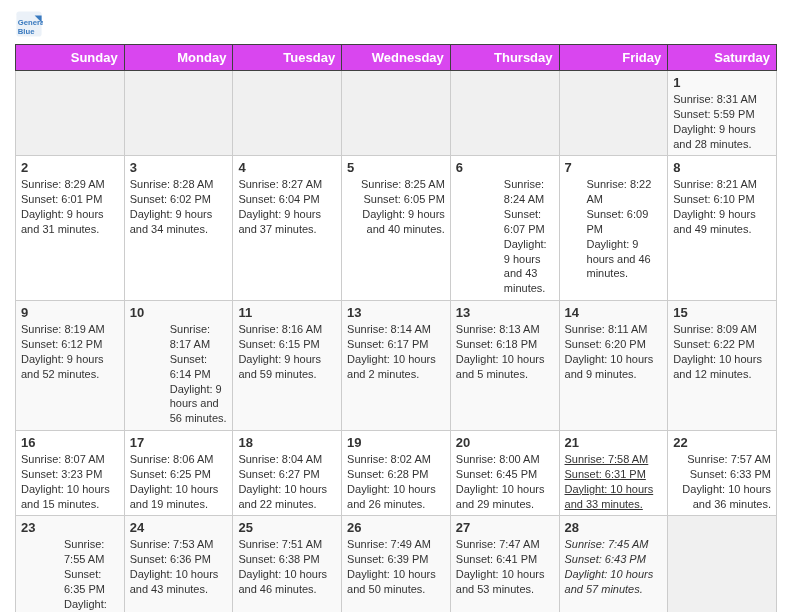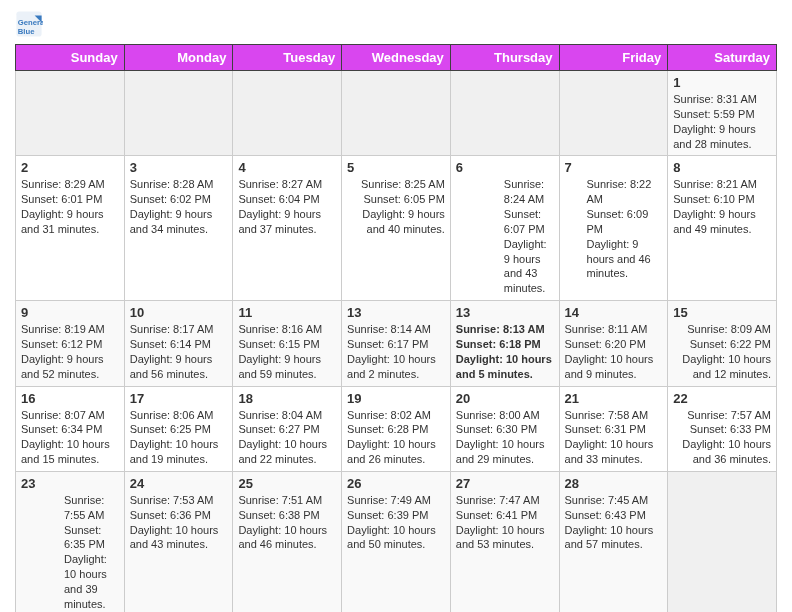--- a/index.html
+++ b/index.html
@@ -120,60 +120,60 @@
         </tr>
         <tr>
           <td>
             <span class="day-num">9</span>
             <div class="day-info" style="white-space: pre-line;">Sunrise: 8:19 AM
 Sunset: 6:12 PM
 Daylight: 9 hours and 52 minutes.</div>
           </td>
           <td>
             <span class="day-num">10</span>
-            <div class="day-info" style="white-space: pre-line;">Sunrise: 8:17 AM
+            <div class="day-info" style="white-space: pre-line; margin-left: 40px;">Sunrise: 8:17 AM
 Sunset: 6:14 PM
 Daylight: 9 hours and 56 minutes.</div>
           </td>
           <td>
             <span class="day-num">11</span>
             <div class="day-info" style="white-space: pre-line;">Sunrise: 8:16 AM
 Sunset: 6:15 PM
 Daylight: 9 hours and 59 minutes.</div>
           </td>
           <td>
             <span class="day-num">13</span>
             <div class="day-info" style="white-space: pre-line;">Sunrise: 8:14 AM
 Sunset: 6:17 PM
 Daylight: 10 hours and 2 minutes.</div>
           </td>
           <td>
             <span class="day-num">13</span>
-            <div class="day-info" style="white-space: pre-line; font-weight: bold;">Sunrise: 8:13 AM
+            <div class="day-info" style="white-space: pre-line;">Sunrise: 8:13 AM
 Sunset: 6:18 PM
 Daylight: 10 hours and 5 minutes.</div>
           </td>
           <td>
             <span class="day-num">14</span>
             <div class="day-info" style="white-space: pre-line;">Sunrise: 8:11 AM
 Sunset: 6:20 PM
 Daylight: 10 hours and 9 minutes.</div>
           </td>
           <td>
             <span class="day-num">15</span>
-            <div class="day-info" style="white-space: pre-line; text-align: right;">Sunrise: 8:09 AM
+            <div class="day-info" style="white-space: pre-line;">Sunrise: 8:09 AM
 Sunset: 6:22 PM
 Daylight: 10 hours and 12 minutes.</div>
           </td>
         </tr>
         <tr>
           <td>
             <span class="day-num">16</span>
             <div class="day-info" style="white-space: pre-line;">Sunrise: 8:07 AM
-Sunset: 6:34 PM
+Sunset: 3:23 PM
 Daylight: 10 hours and 15 minutes.</div>
           </td>
           <td>
             <span class="day-num">17</span>
             <div class="day-info" style="white-space: pre-line;">Sunrise: 8:06 AM
 Sunset: 6:25 PM
 Daylight: 10 hours and 19 minutes.</div>
           </td>
           <td>
             <span class="day-num">18</span>
@@ -183,26 +183,26 @@
           </td>
           <td>
             <span class="day-num">19</span>
             <div class="day-info" style="white-space: pre-line;">Sunrise: 8:02 AM
 Sunset: 6:28 PM
 Daylight: 10 hours and 26 minutes.</div>
           </td>
           <td>
             <span class="day-num">20</span>
             <div class="day-info" style="white-space: pre-line;">Sunrise: 8:00 AM
-Sunset: 6:30 PM
+Sunset: 6:45 PM
 Daylight: 10 hours and 29 minutes.</div>
           </td>
           <td>
             <span class="day-num">21</span>
-            <div class="day-info" style="white-space: pre-line;">Sunrise: 7:58 AM
+            <div class="day-info" style="white-space: pre-line; text-decoration: underline;">Sunrise: 7:58 AM
 Sunset: 6:31 PM
 Daylight: 10 hours and 33 minutes.</div>
           </td>
           <td>
             <span class="day-num">22</span>
             <div class="day-info" style="white-space: pre-line; text-align: right;">Sunrise: 7:57 AM
 Sunset: 6:33 PM
 Daylight: 10 hours and 36 minutes.</div>
           </td>
         </tr>
@@ -232,21 +232,21 @@
 Daylight: 10 hours and 50 minutes.</div>
           </td>
           <td>
             <span class="day-num">27</span>
             <div class="day-info" style="white-space: pre-line;">Sunrise: 7:47 AM
 Sunset: 6:41 PM
 Daylight: 10 hours and 53 minutes.</div>
           </td>
           <td>
             <span class="day-num">28</span>
-            <div class="day-info" style="white-space: pre-line;">Sunrise: 7:45 AM
+            <div class="day-info" style="white-space: pre-line; font-style: italic;">Sunrise: 7:45 AM
 Sunset: 6:43 PM
 Daylight: 10 hours and 57 minutes.</div>
           </td>
           <td class="empty"></td>
         </tr>
       </tbody>
   </table>
 </div>
 
 </body></html>

